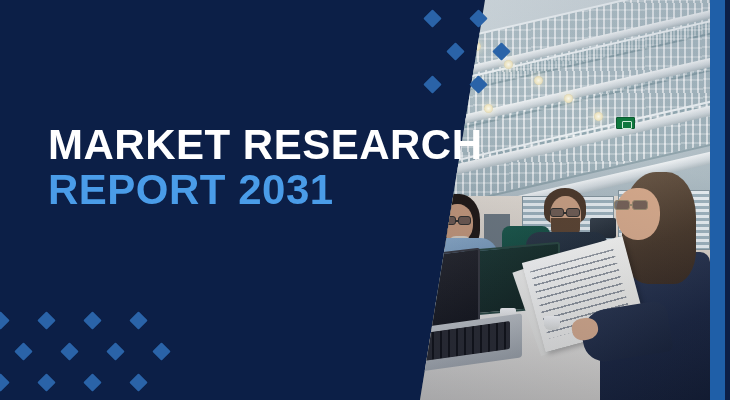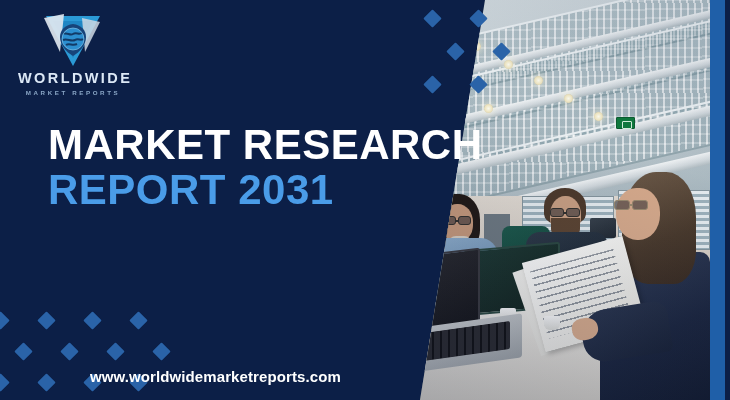--- a/index.html
+++ b/index.html
@@ -370,40 +370,21 @@
       <div class="dmd" style="left: 52px; top: 16px; background: rgb(42, 99, 168);"></div>
       <div class="dmd" style="left: 29px; top: 49px; background: rgb(42, 99, 168);"></div>
       <div class="dmd" style="left: 75px; top: 49px; background: rgb(42, 99, 168);"></div>
       <div class="dmd" style="left: 6px; top: 82px; background: rgb(42, 99, 168);"></div>
       <div class="dmd" style="left: 52px; top: 82px; background: rgb(42, 99, 168);"></div>
     </div>
 
   <div id="right-stripe"></div>
   <div id="right-edge"></div>
 
-  <div id="logo">
-    <div id="logo-mark">
-      <svg viewBox="0 0 66 58" width="66" height="58" aria-hidden="true">
-        <polygon points="6,4 60,4 33,54" fill="#2b9ad6"></polygon>
-        <polygon points="13,9 53,9 33,46" fill="#1f86c4"></polygon>
-        <path d="M4 6 L24 2 L20 40 Z" fill="#dfe7ef" opacity=".92"></path>
-        <path d="M42 6 L60 10 L45 40 Z" fill="#cfd9e4" opacity=".85"></path>
-        <path d="M33 12 C41 13 46 18 46 25 C46 33 40 40 33 44 C26 40 20 33 20 25 C20 18 25 13 33 12 Z" fill="#17447a"></path>
-        <circle cx="33" cy="27" r="11" fill="#2c8fd0"></circle>
-        <path d="M24 22 C27 20 30 24 33 22 C36 20 39 23 42 21" stroke="#123a66" stroke-width="2" fill="none"></path>
-        <path d="M23 28 C27 26 31 30 35 28 C38 26 41 29 43 27" stroke="#123a66" stroke-width="2" fill="none"></path>
-        <path d="M26 33 C29 31 33 34 37 32" stroke="#123a66" stroke-width="2" fill="none"></path>
-        <ellipse cx="33" cy="27" rx="11" ry="11" fill="none" stroke="#8fd0f2" stroke-width="1" opacity=".6"></ellipse>
-      </svg>
-    </div>
-    <div id="logo-text-main">WORLDWIDE</div>
-    <div id="logo-text-sub">MARKET REPORTS</div>
-  </div>
 
   <div id="headline">
     <div id="title-line1">MARKET RESEARCH</div>
     <div id="title-line2">REPORT 2031</div>
   </div>
 
 
-  <div id="site-url">www.worldwidemarketreports.com</div>
 
 </div>
 
 </body></html>

